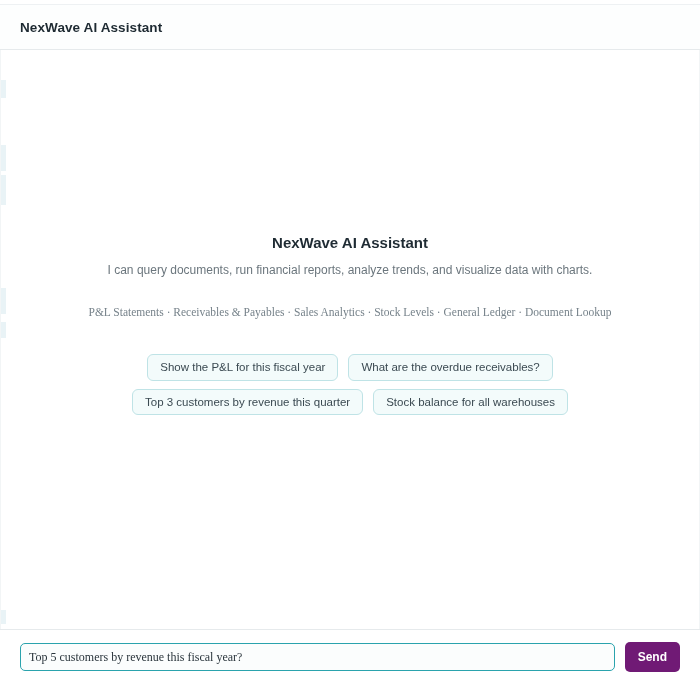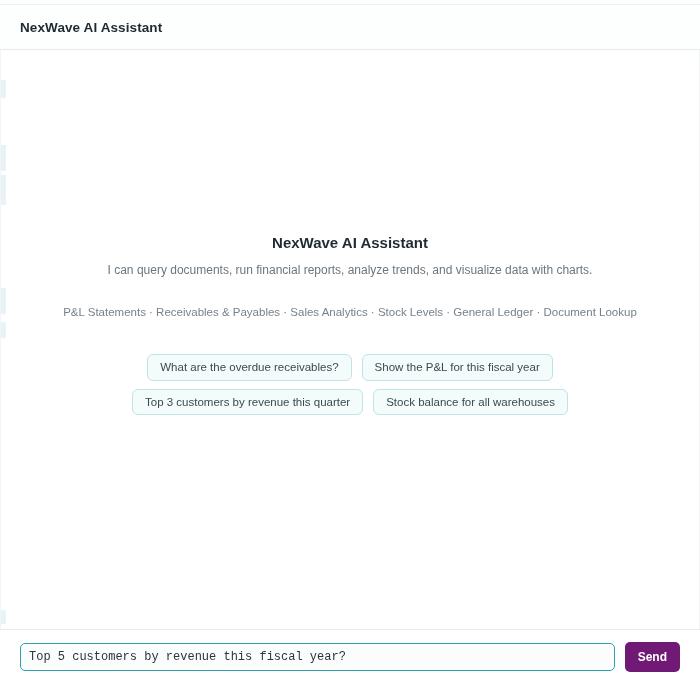--- a/index.html
+++ b/index.html
@@ -97,20 +97,21 @@
   }
   .empty-sub {
     font-size: 12px;
     color: #6b767d;
     margin-bottom: 29px;
   }
   .capabilities {
     font-size: 11.5px;
     color: #76828a;
     margin-bottom: 36px;
+    font-family: Liberation Serif, serif;
   }
 
   .chips {
     display: flex;
     flex-wrap: wrap;
     justify-content: center;
     gap: 8px 10px;
     max-width: 600px;
     margin: 0 auto;
   }
@@ -138,21 +139,21 @@
     gap: 10px;
     padding: 0 20px;
   }
   .composer-input {
     flex: 1 1 auto;
     box-sizing: border-box;
     height: 28px;
     border: 1px solid #2aa3ad;
     border-radius: 5px;
     background: #fbfdfd;
-    font-family: Liberation Mono, monospace;
+    font-family: Liberation Serif, serif;
     font-size: 12px;
     color: #2a353c;
     padding: 0 8px;
     outline: none;
   }
   .composer-input::placeholder {
     color: #9aa6ad;
   }
   .send-button {
     flex: 0 0 auto;
@@ -200,22 +201,22 @@
     <div class="conversation">
       <div class="empty-state">
 
         <div class="empty-title">NexWave AI Assistant</div>
 
         <div class="empty-sub">I can query documents, run financial reports, analyze trends, and visualize data with charts.</div>
 
         <div class="capabilities">P&amp;L Statements · Receivables &amp; Payables · Sales Analytics · Stock Levels · General Ledger · Document Lookup</div>
 
         <div class="chips">
+          <div class="chip">Show the P&amp;L for this fiscal year</div>
           <div class="chip">What are the overdue receivables?</div>
-          <div class="chip">Show the P&amp;L for this fiscal year</div>
           <div class="chip">Top 3 customers by revenue this quarter</div>
           <div class="chip">Stock balance for all warehouses</div>
         </div>
 
       </div>
     </div>
   </div>
 
   <div class="composer">
     <input class="composer-input" type="text" value="Top 5 customers by revenue this fiscal year?" placeholder="Ask about documents, reports, or data..." style="">

